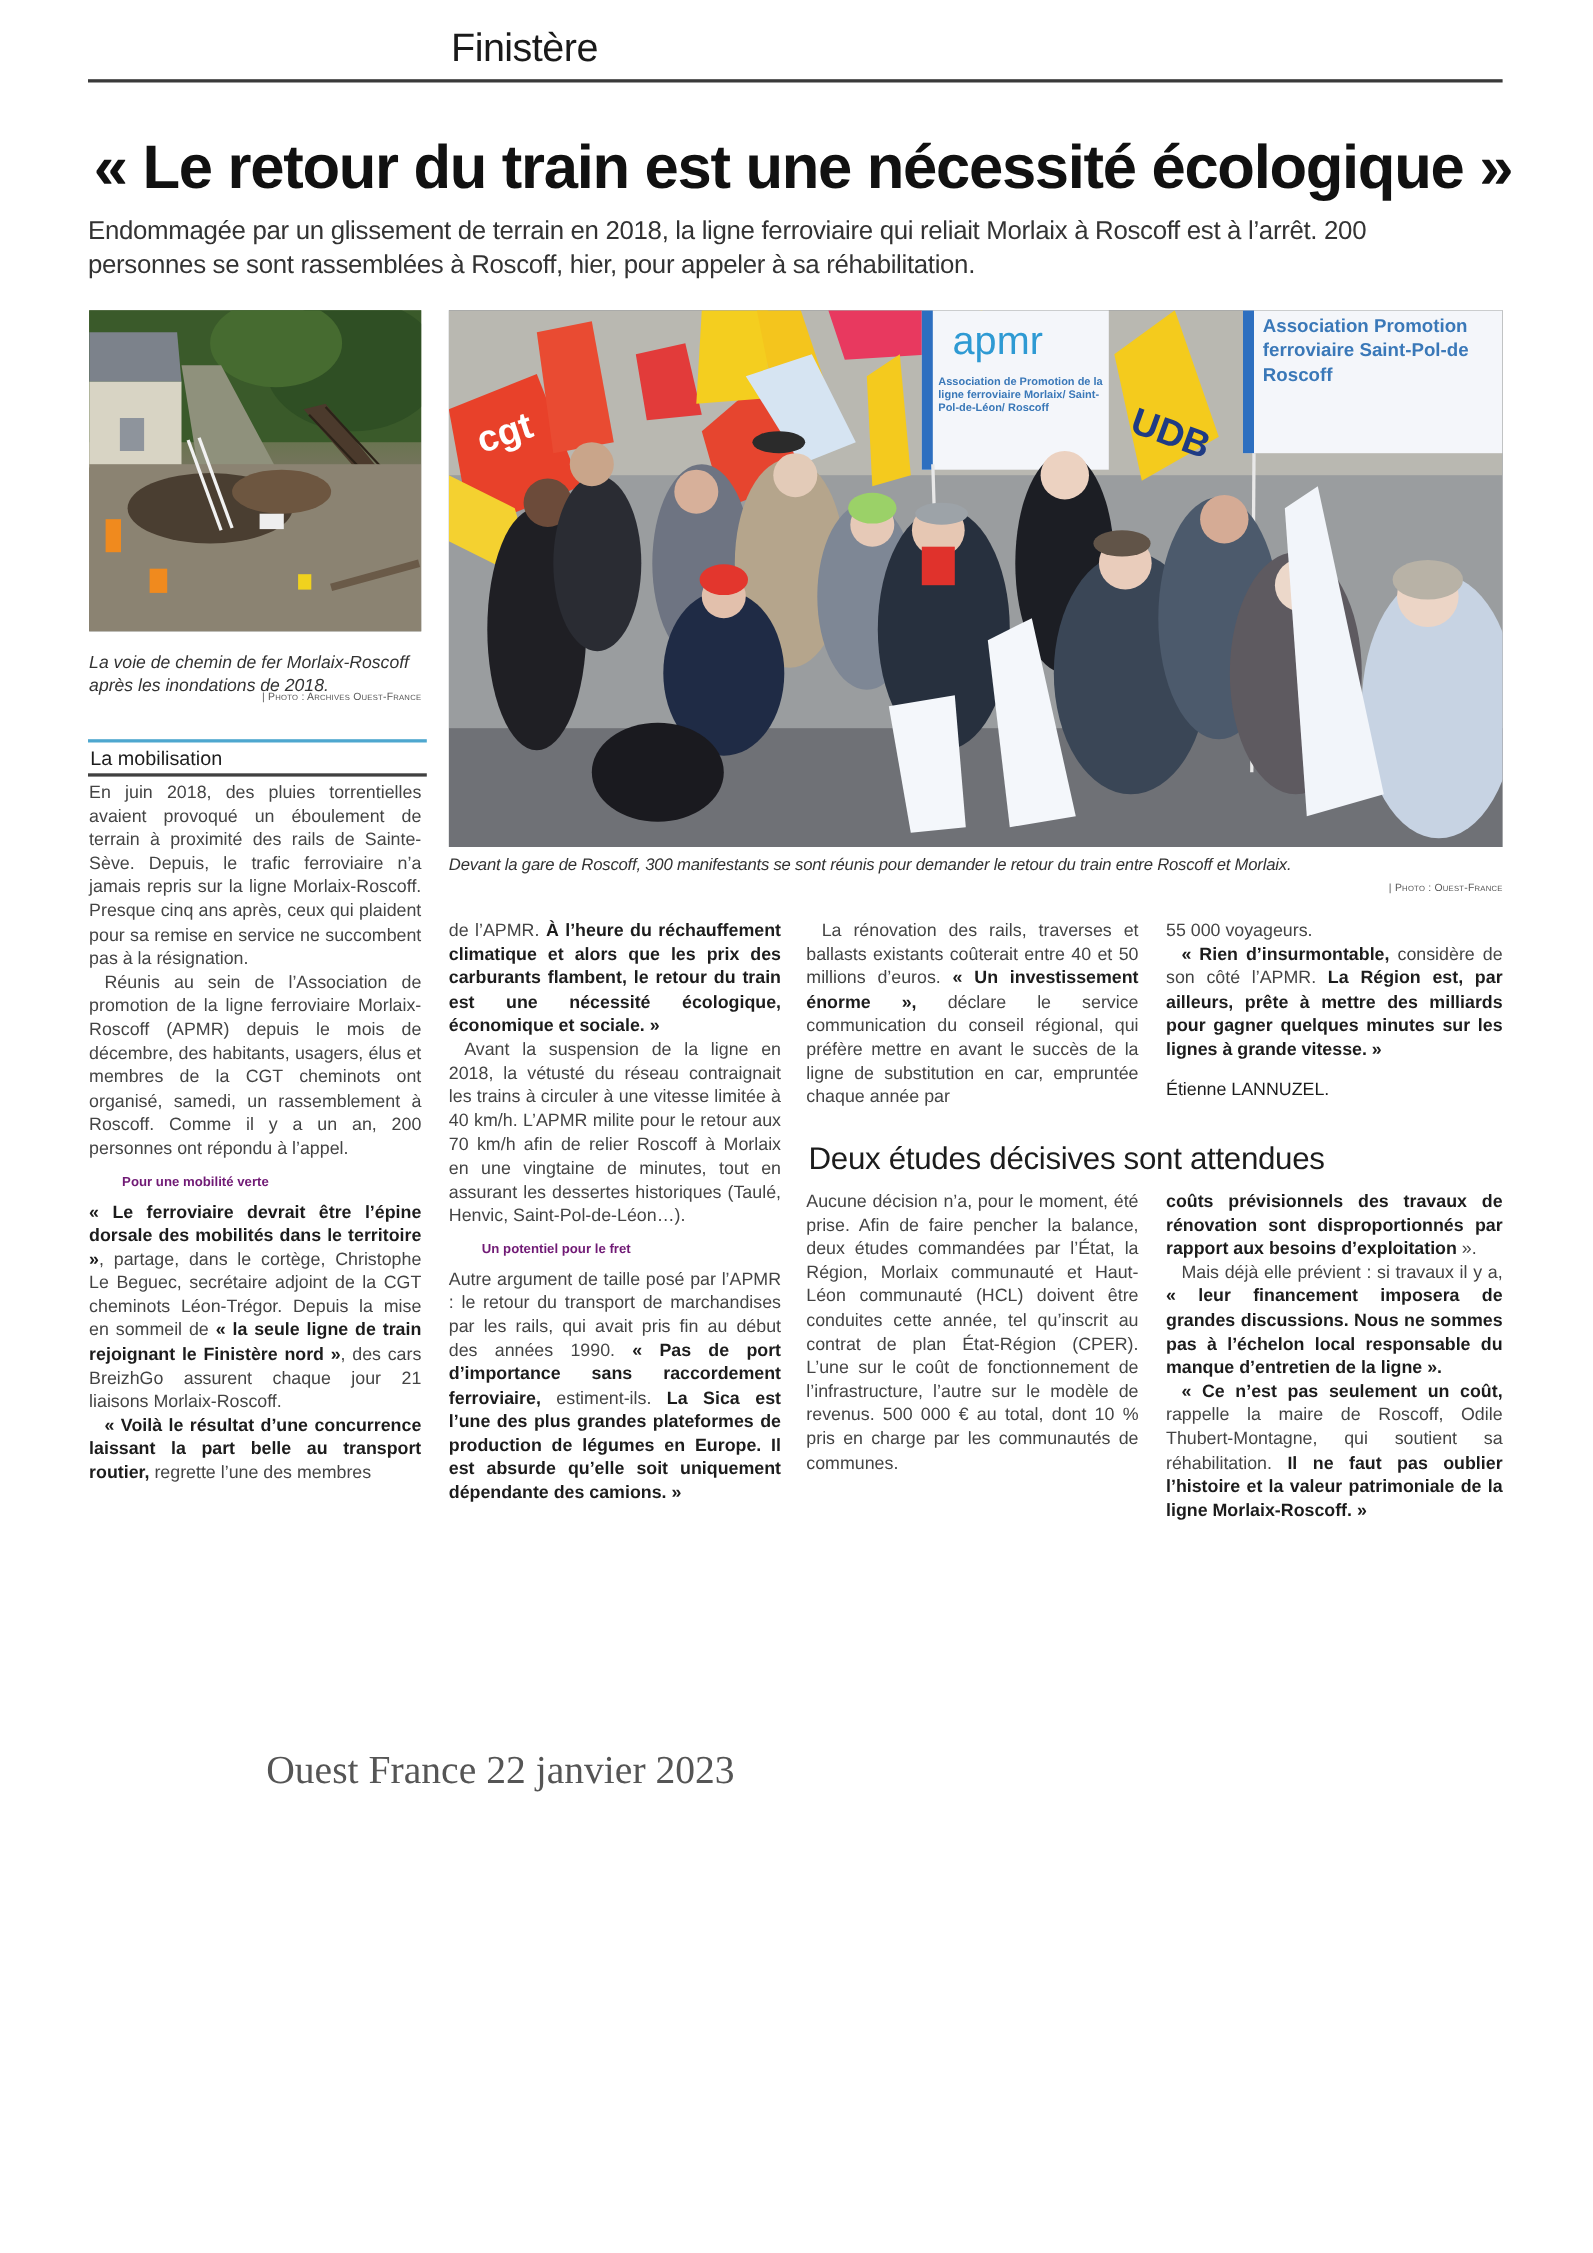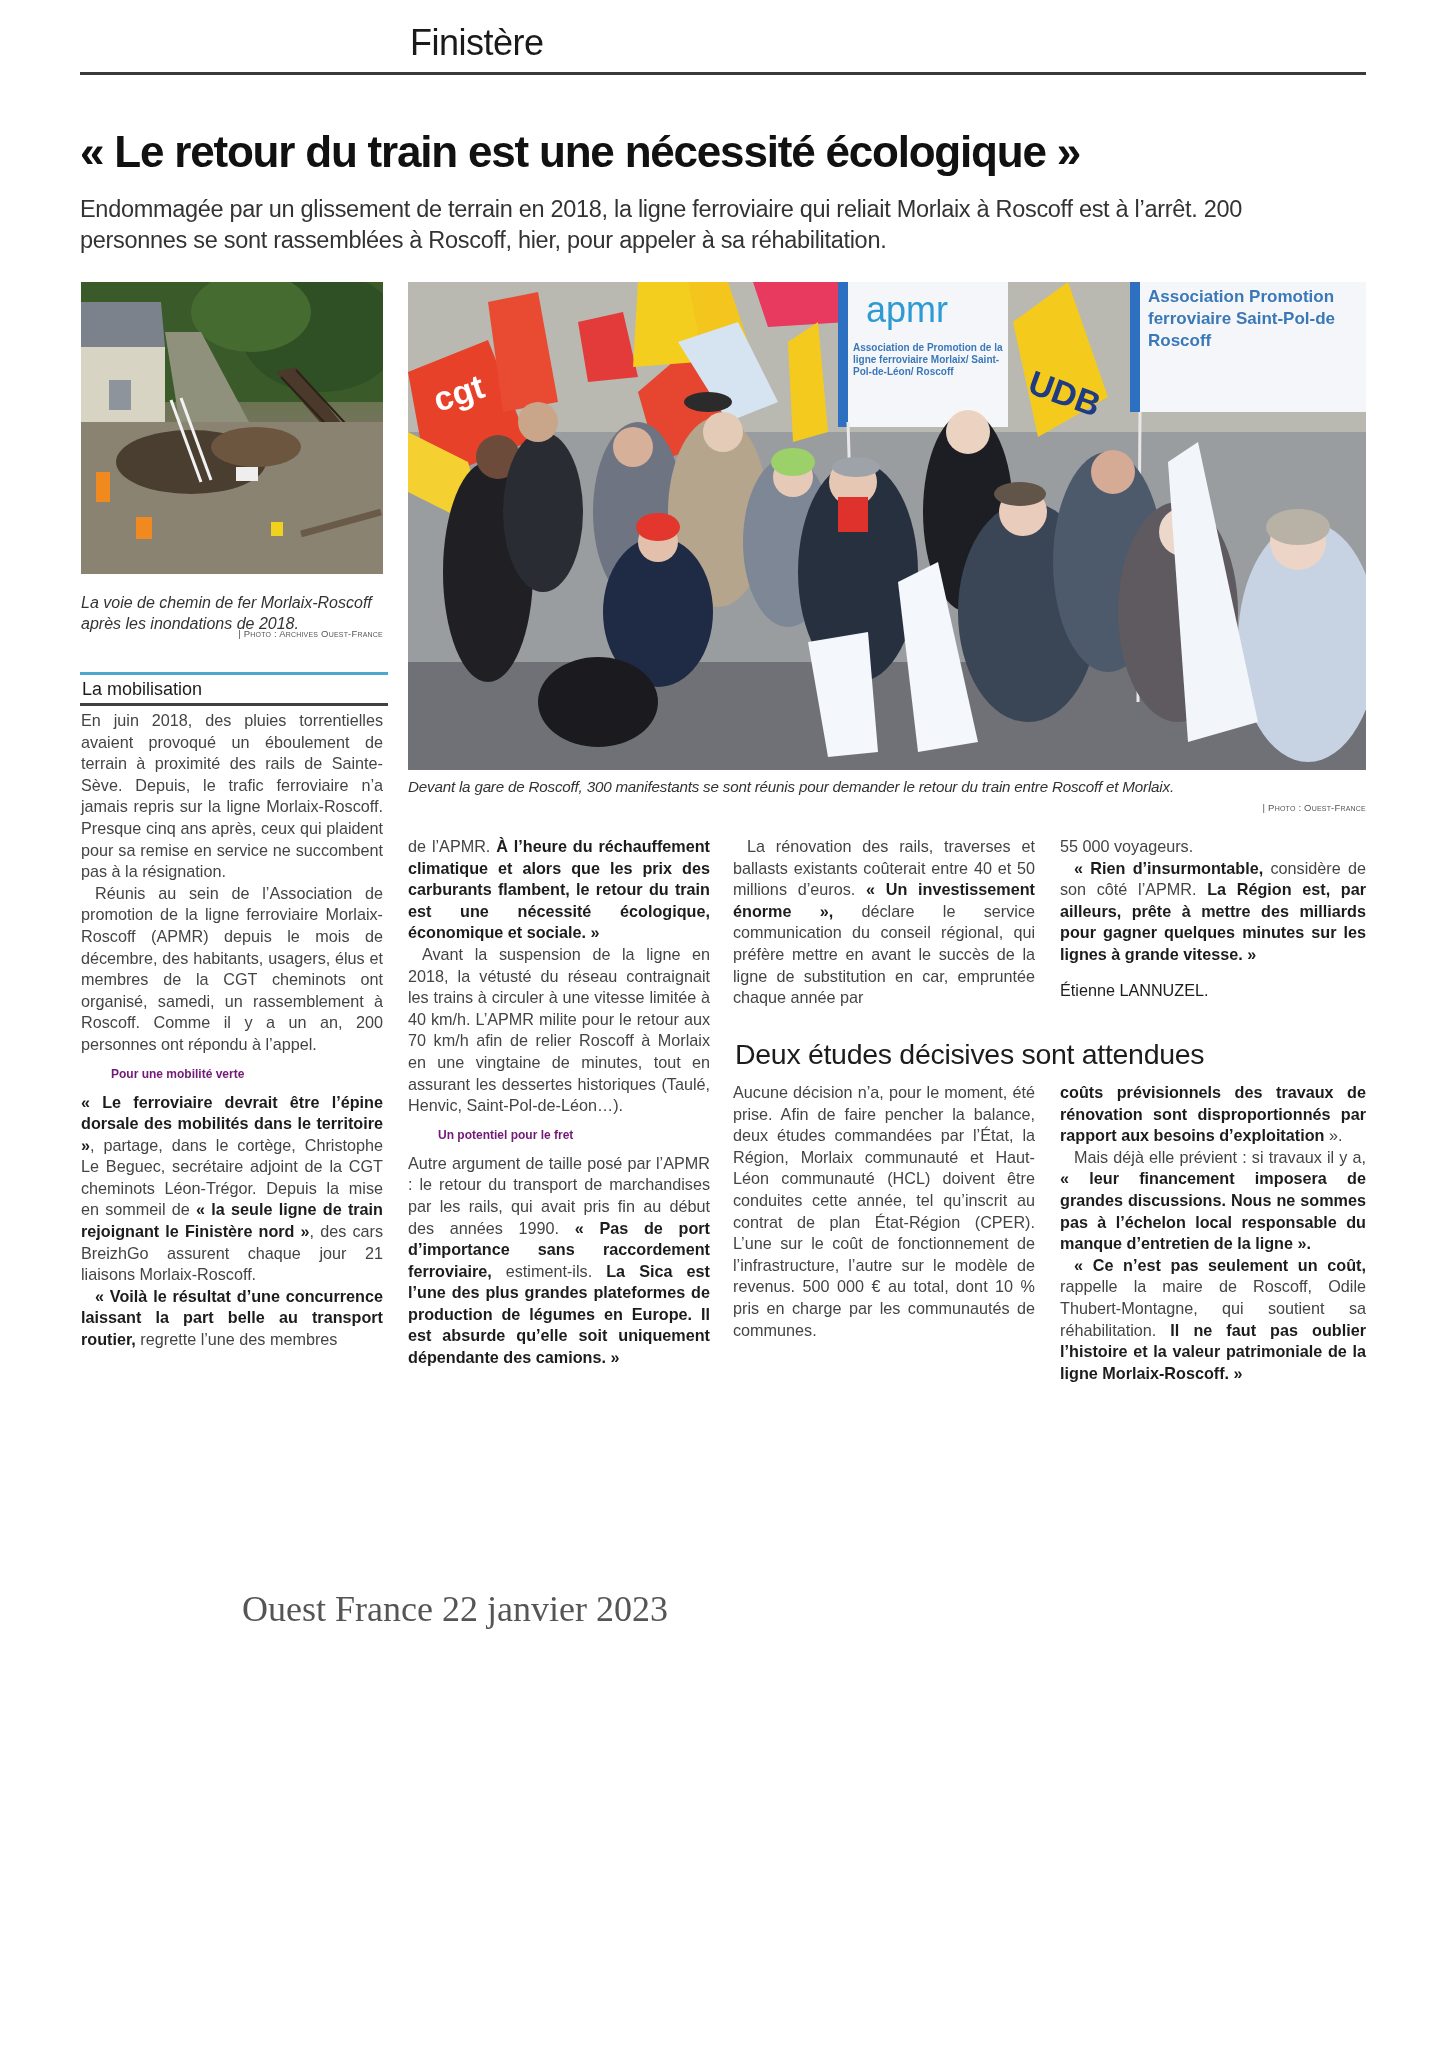--- a/index.html
+++ b/index.html
@@ -1,22 +1,22 @@
 <!DOCTYPE html>
 <html><head>
 <meta charset="utf-8">
 <style>
   html, body { margin:0; padding:0; background:#ffffff; }
   body { width:1448px; height:2048px; position:relative; overflow:hidden;
          font-family:"Liberation Sans", sans-serif; color:#2a2a2a; }
   .abs { position:absolute; }
   .section-label { left:410px; top:22px; font-size:36px; color:#1a1a1a; letter-spacing:-0.5px; }
   .top-rule { left:80px; top:72px; width:1286px; height:3px; background:#3a3a3a; }
-  .headline { left:80px; top:120px; width:1300px; font-size:44px; font-weight:bold; color:#111;
-              letter-spacing:-1.2px; line-height:64px; white-space:nowrap; }
+  .headline { left:80px; top:120px; width:1300px; font-size:56px; font-weight:bold; color:#111;
+              letter-spacing:-1.2px; line-height:64px; white-space:nowrap;text-align:center; }
   .standfirst { left:80px; top:194px; width:1220px; font-size:23.5px; line-height:31px; color:#333;
                 letter-spacing:-0.3px; }
   .photo { overflow:hidden; }
   .caption { font-style:italic; font-size:16px; line-height:21px; color:#333; }
   .credit { font-size:9.5px; color:#555; text-align:right; font-variant:small-caps; letter-spacing:0.2px; }
   .col { font-size:16.2px; line-height:21.6px; color:#444; text-align:justify; }
   .col p { margin:0; }
   .col .ind { text-indent:14px; }
   .col b { color:#1c1c1c; }
   .sub { font-weight:bold; font-size:12px; color:#701a75; text-align:left; text-indent:0;

